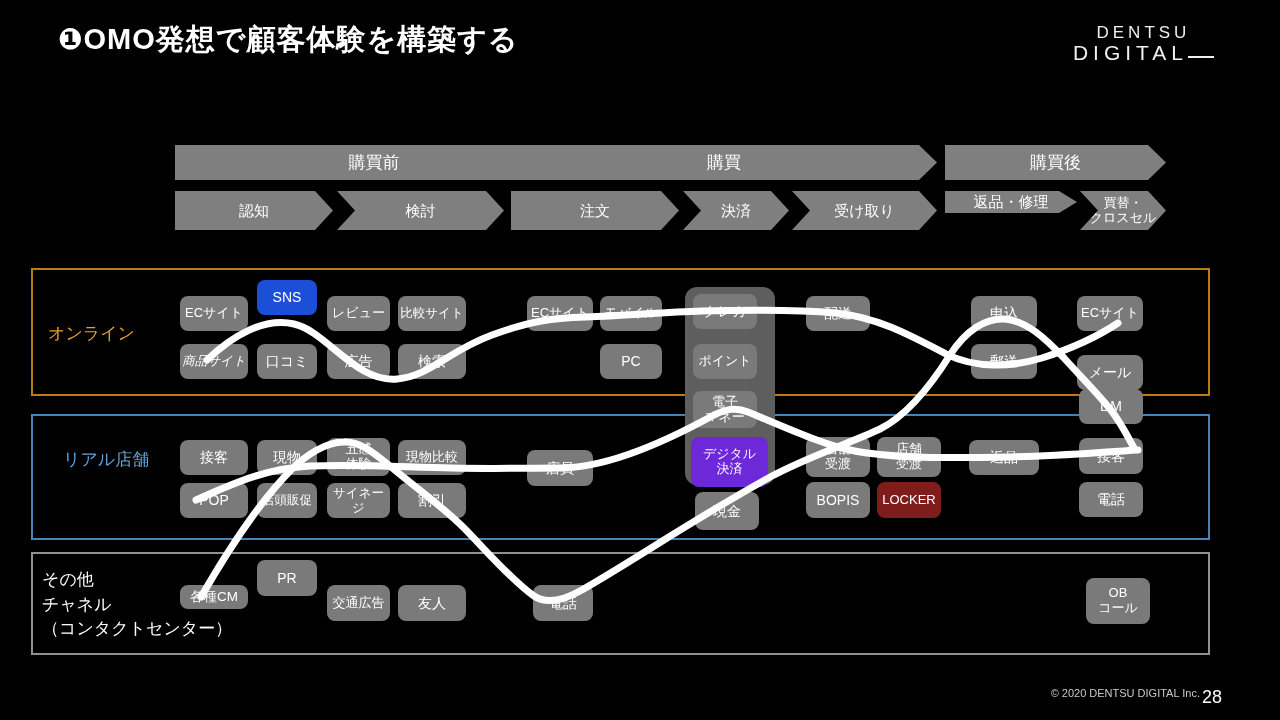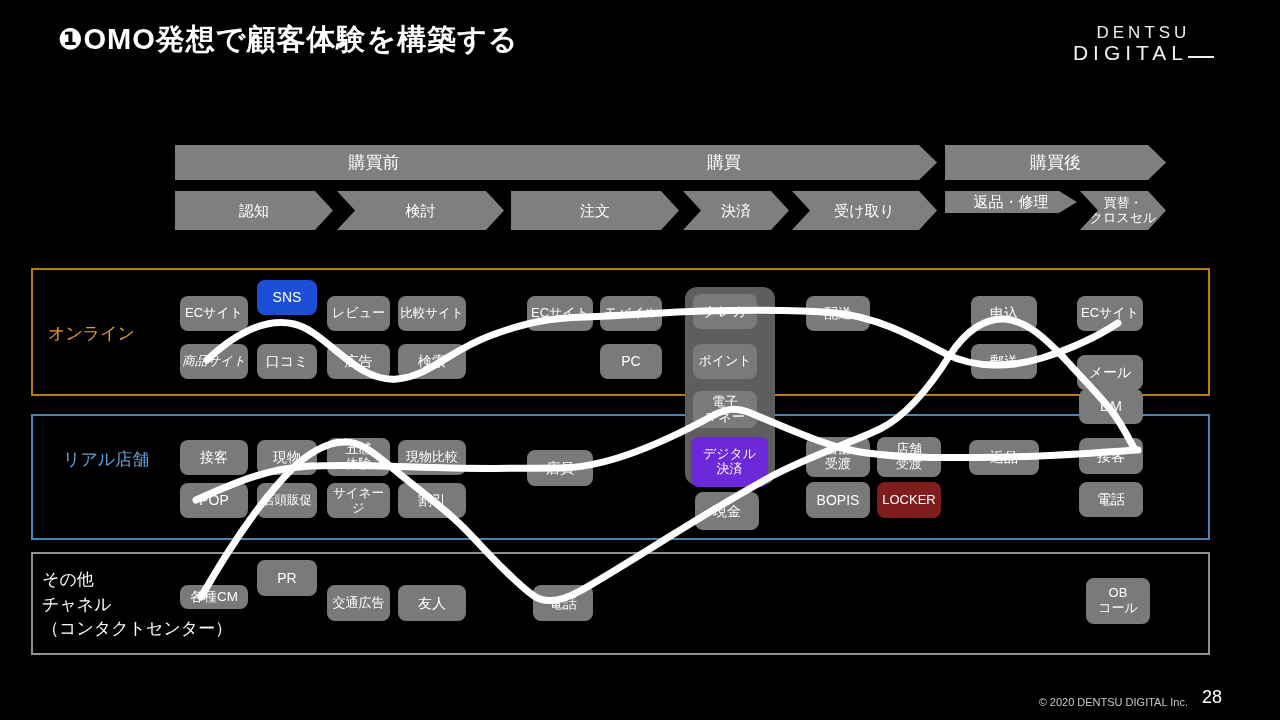--- a/index.html
+++ b/index.html
@@ -20,21 +20,21 @@
   .lane{position:absolute;left:31px;width:1179px;border:2px solid #888;box-sizing:border-box;}
   .lane-label{position:absolute;font-size:17px;white-space:pre-line;line-height:1.45;}
   
   #pay-group{left:685px;top:287px;width:90px;height:198px;background:#5e5e5e;border-radius:12px;}
   
   .tp{position:absolute;background:#7a7a7a;border-radius:8px;display:flex;align-items:center;justify-content:center;
       color:#fff;text-align:center;line-height:1.15;white-space:pre-line;}
   
   #journeys{left:0;top:0;pointer-events:none;}
   
-  #footer{right:58px;bottom:12px;display:flex;align-items:flex-end;gap:14px;}
+  #footer{right:58px;bottom:12px;display:flex;align-items:flex-start;gap:2px;}
   #copyright{font-size:11px;color:#c9c9c9;}
   #pagenum{font-size:18px;color:#fff;}
 </style>
 </head>
 <body>
 
 <div id="title" class="abs">❶OMO発想で顧客体験を構築する</div>
 
 <div id="logo" class="abs">
   <div class="l1">DENTSU</div>

